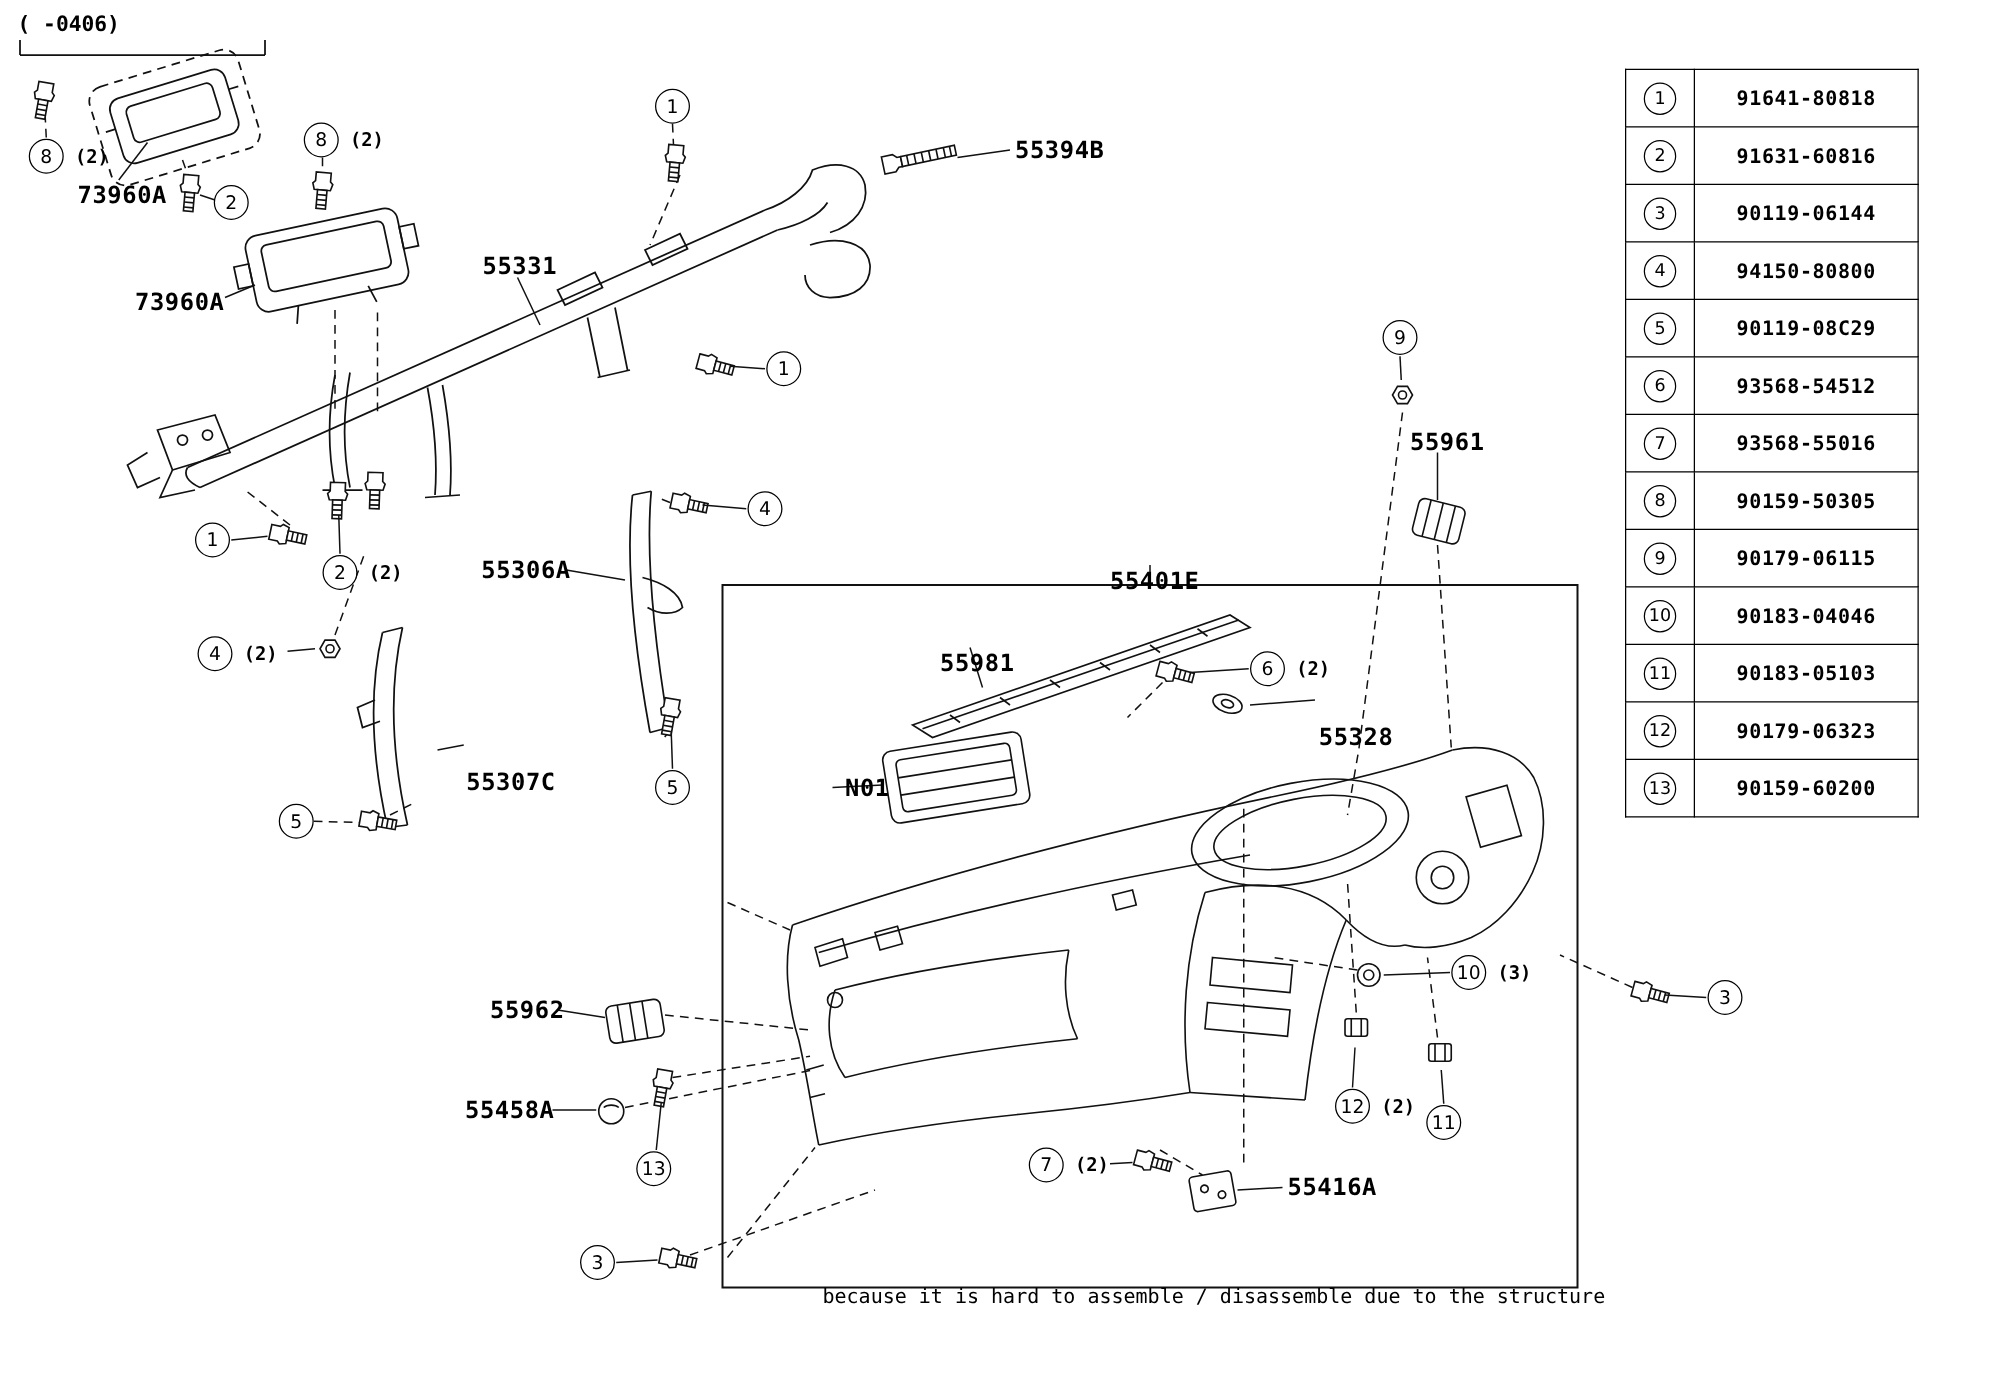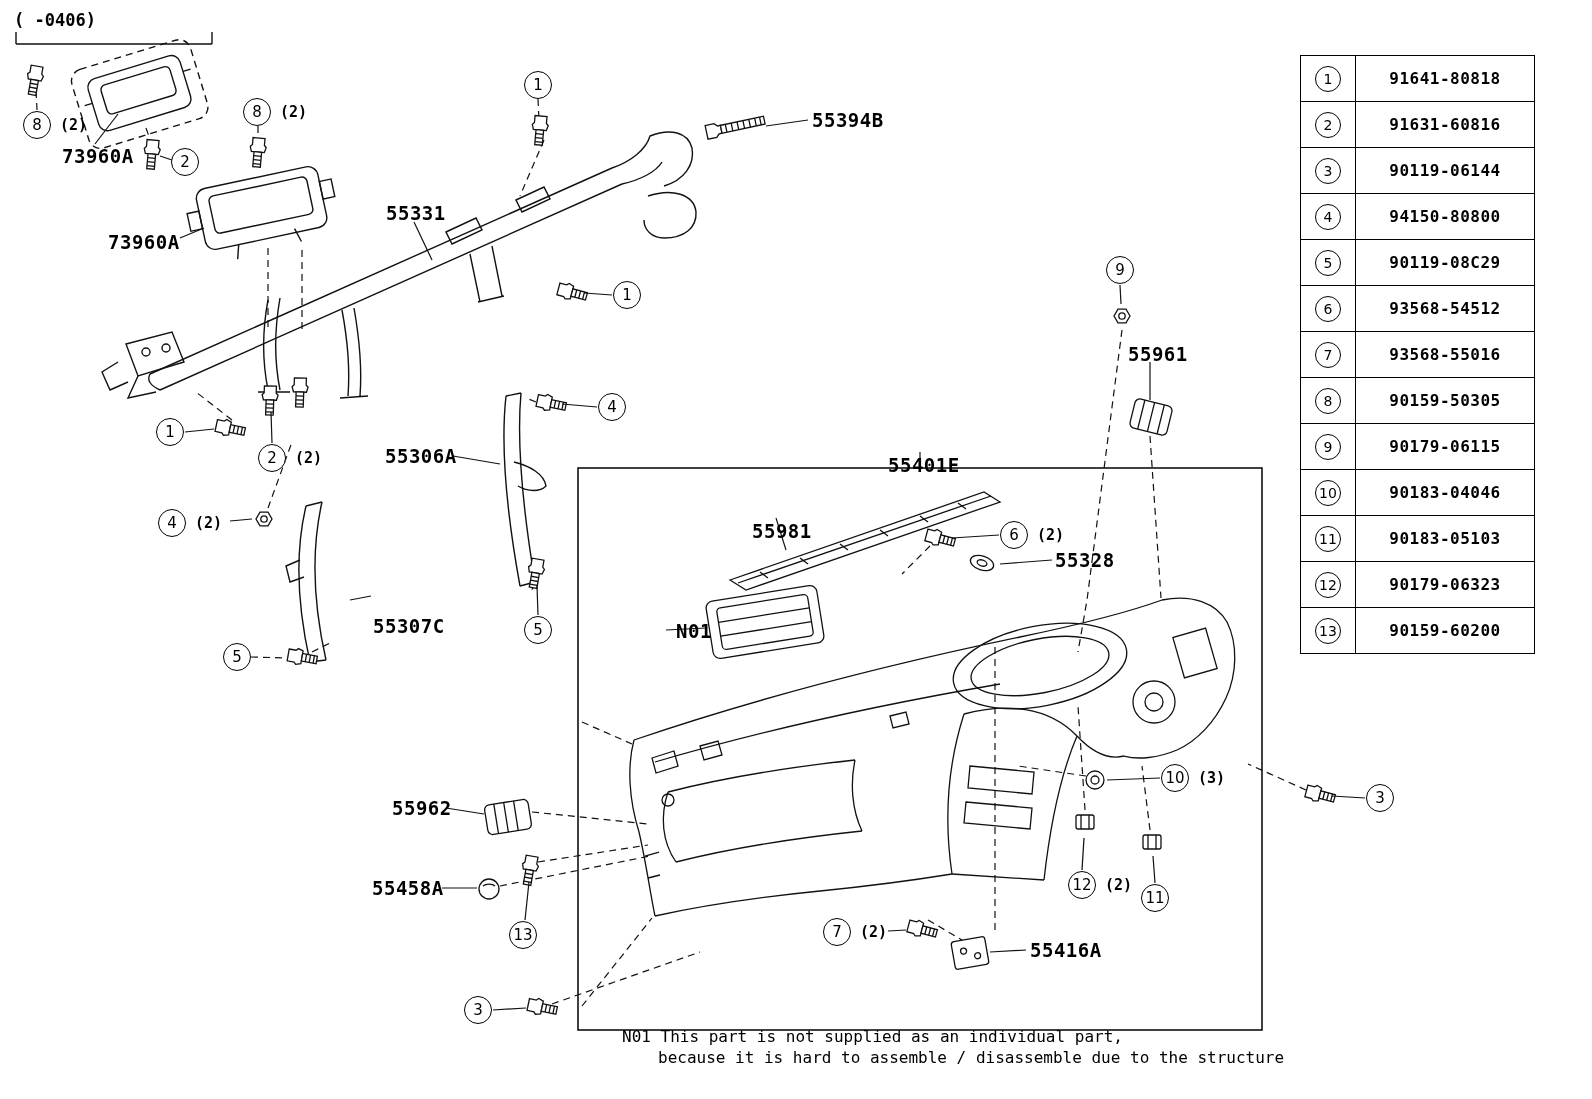--- a/index.html
+++ b/index.html
@@ -287,21 +287,21 @@
 
   <div id="labels-layer">
       <div class="plabel" style="left: 62px; top: 145px;">73960A</div>
       <div class="plabel" style="left: 108px; top: 231px;">73960A</div>
       <div class="plabel" style="left: 386px; top: 202px;">55331</div>
       <div class="plabel" style="left: 812px; top: 109px;">55394B</div>
       <div class="plabel" style="left: 385px; top: 445px;">55306A</div>
       <div class="plabel" style="left: 373px; top: 583px; margin-top: 32px;">55307C</div>
       <div class="plabel" style="left: 888px; top: 433px; margin-top: 21px;">55401E</div>
       <div class="plabel" style="left: 752px; top: 497px; margin-top: 23px;">55981</div>
-      <div class="plabel" style="left: 1055px; top: 549px;">55328</div>
+      <div class="plabel" style="left: 1055px; top: 579px;">55328</div>
       <div class="plabel" style="left: 1128px; top: 343px;">55961</div>
       <div class="plabel" style="left: 392px; top: 797px;">55962</div>
       <div class="plabel" style="left: 372px; top: 877px;">55458A</div>
       <div class="plabel" style="left: 1030px; top: 939px;">55416A</div>
       <div class="plabel" style="left: 676px; top: 620px;">N01</div>
     </div>
 
   <div id="callouts-layer">
       <div class="callout" style="left: 23px; top: 111px;">
         <span class="ccirc">8</span>
@@ -424,18 +424,17 @@
           <td class="cell-part">90179-06323</td>
         </tr>
         <tr>
           <td class="cell-num"><span class="circ">13</span></td>
           <td class="cell-part">90159-60200</td>
         </tr>
       </tbody>
   </table>
 
   <div class="footnote">
-    <div class="ln1">N01 This part is not supplied as an individual part,</div>
     <div class="ln2">because it is hard to assemble / disassemble due to the structure</div>
   </div>
 
   <div class="diagram-code">550887E</div>
 </div>
 
 </body></html>

